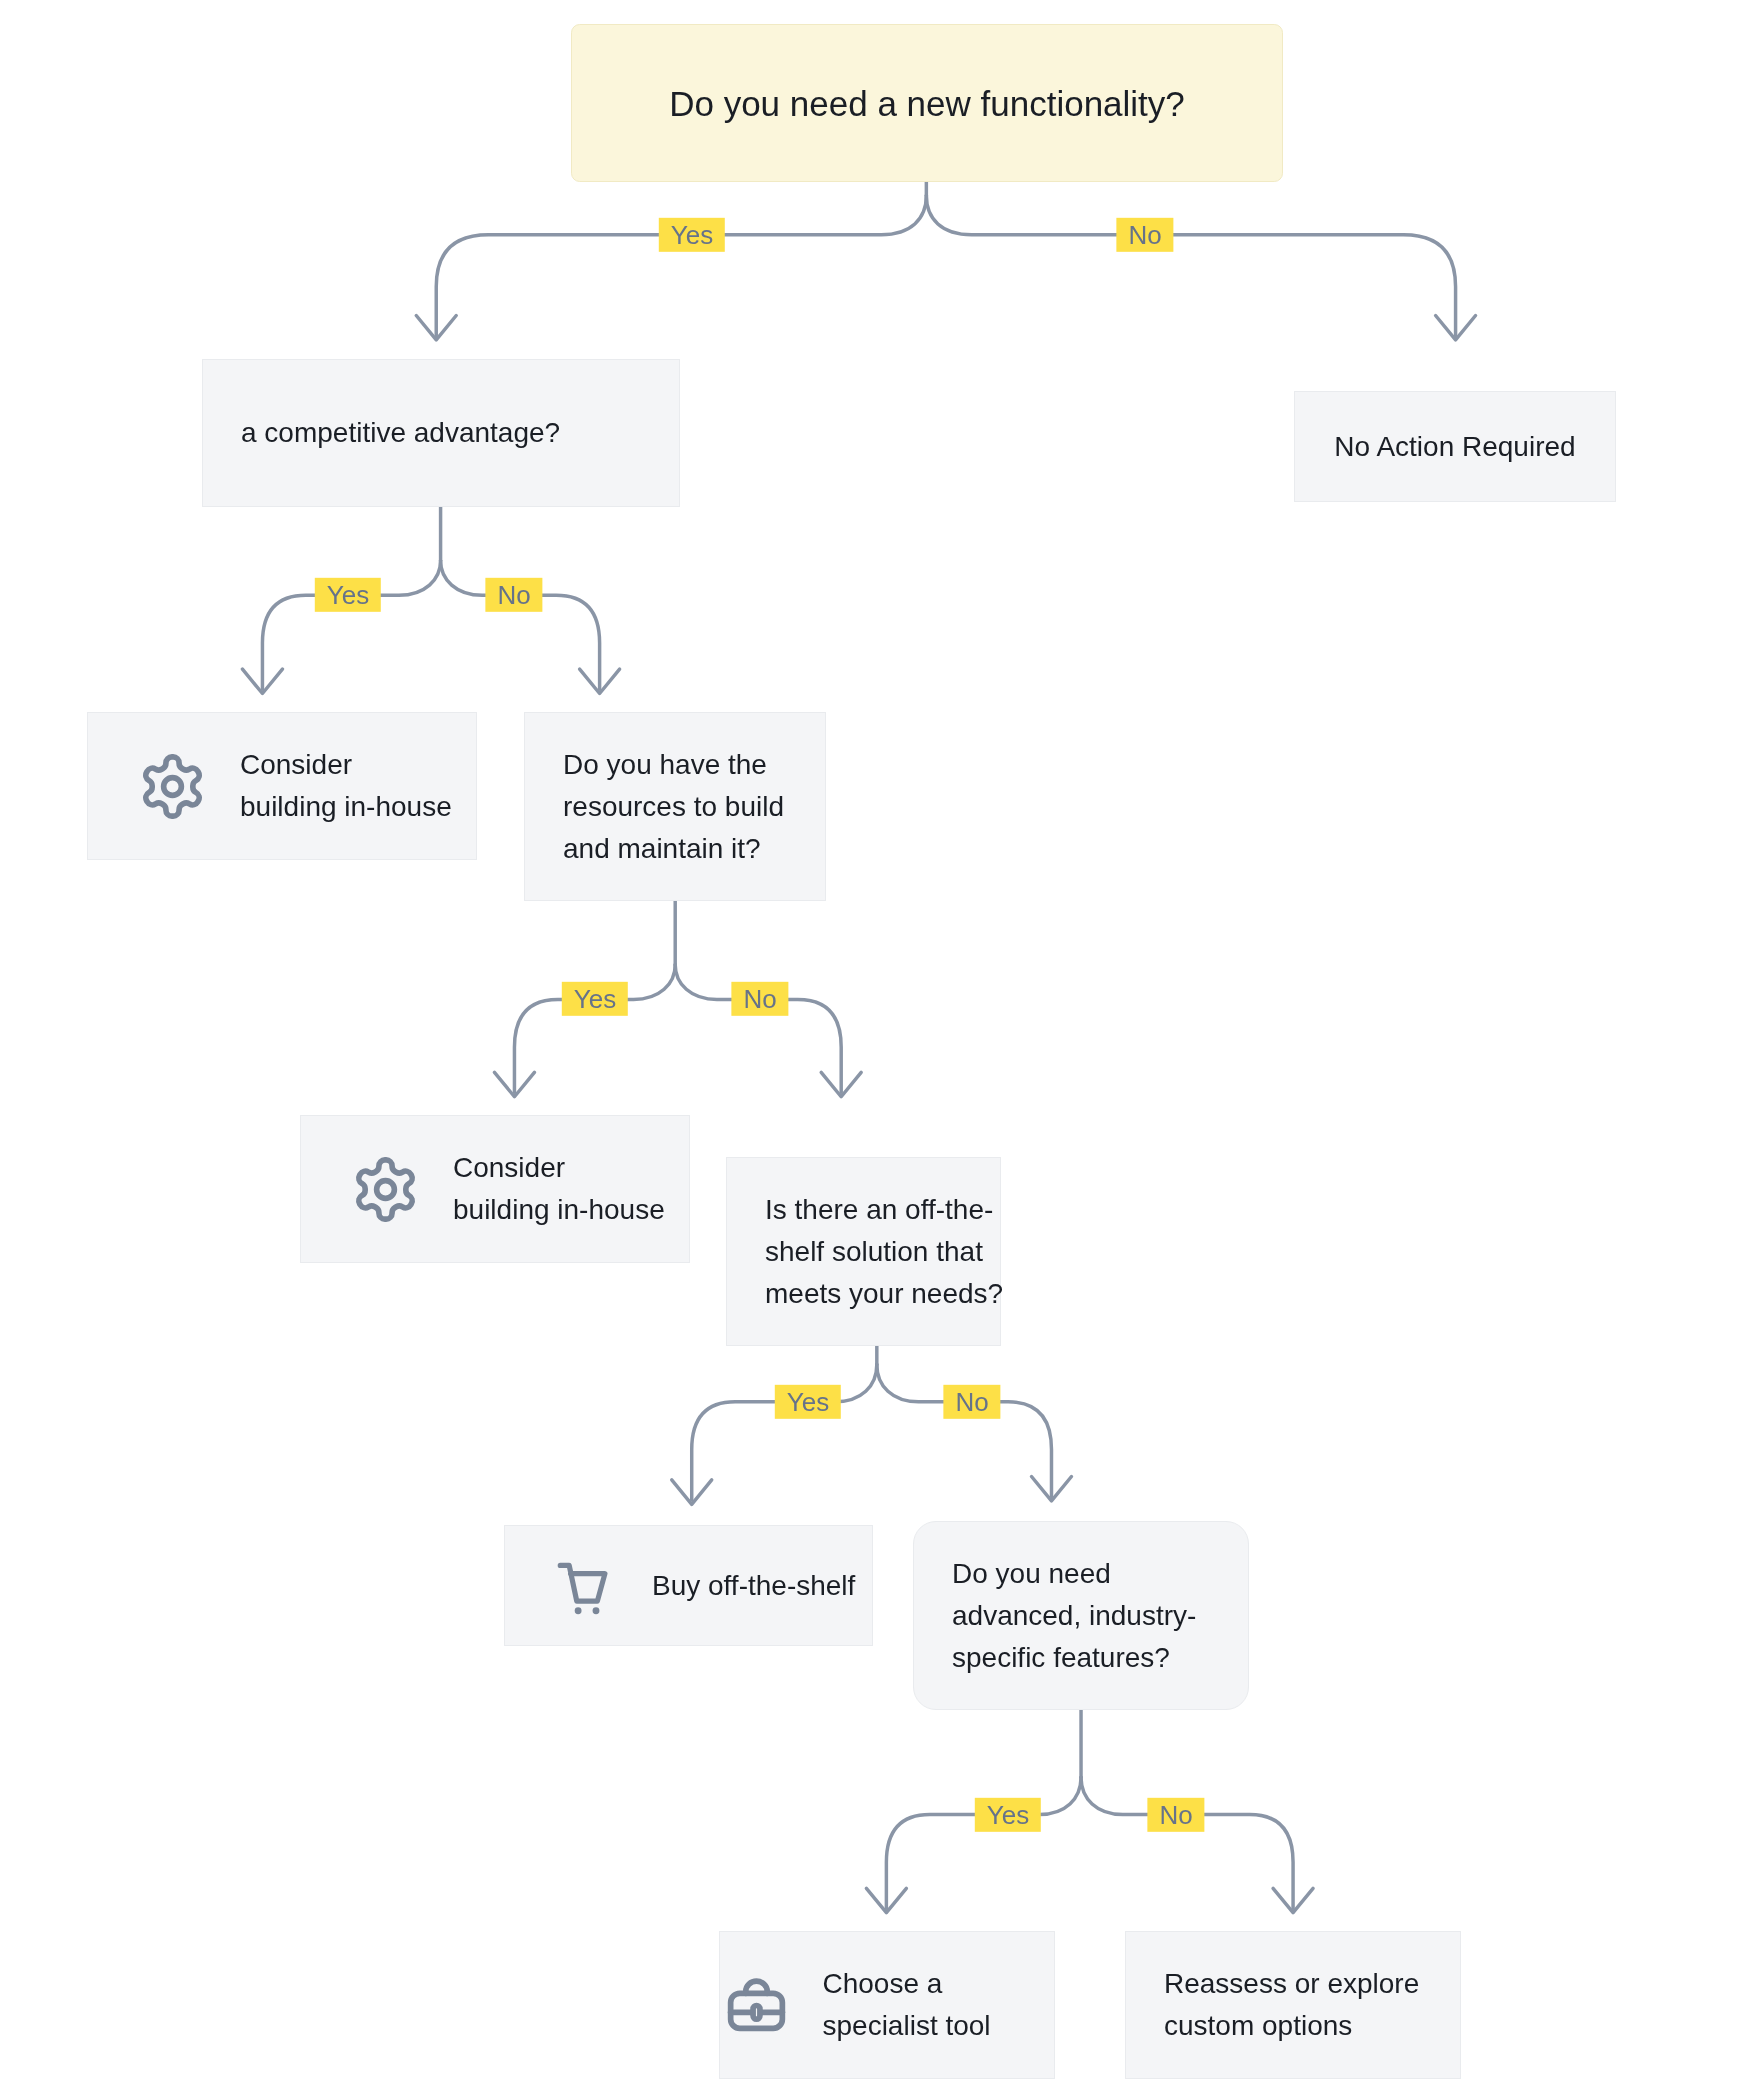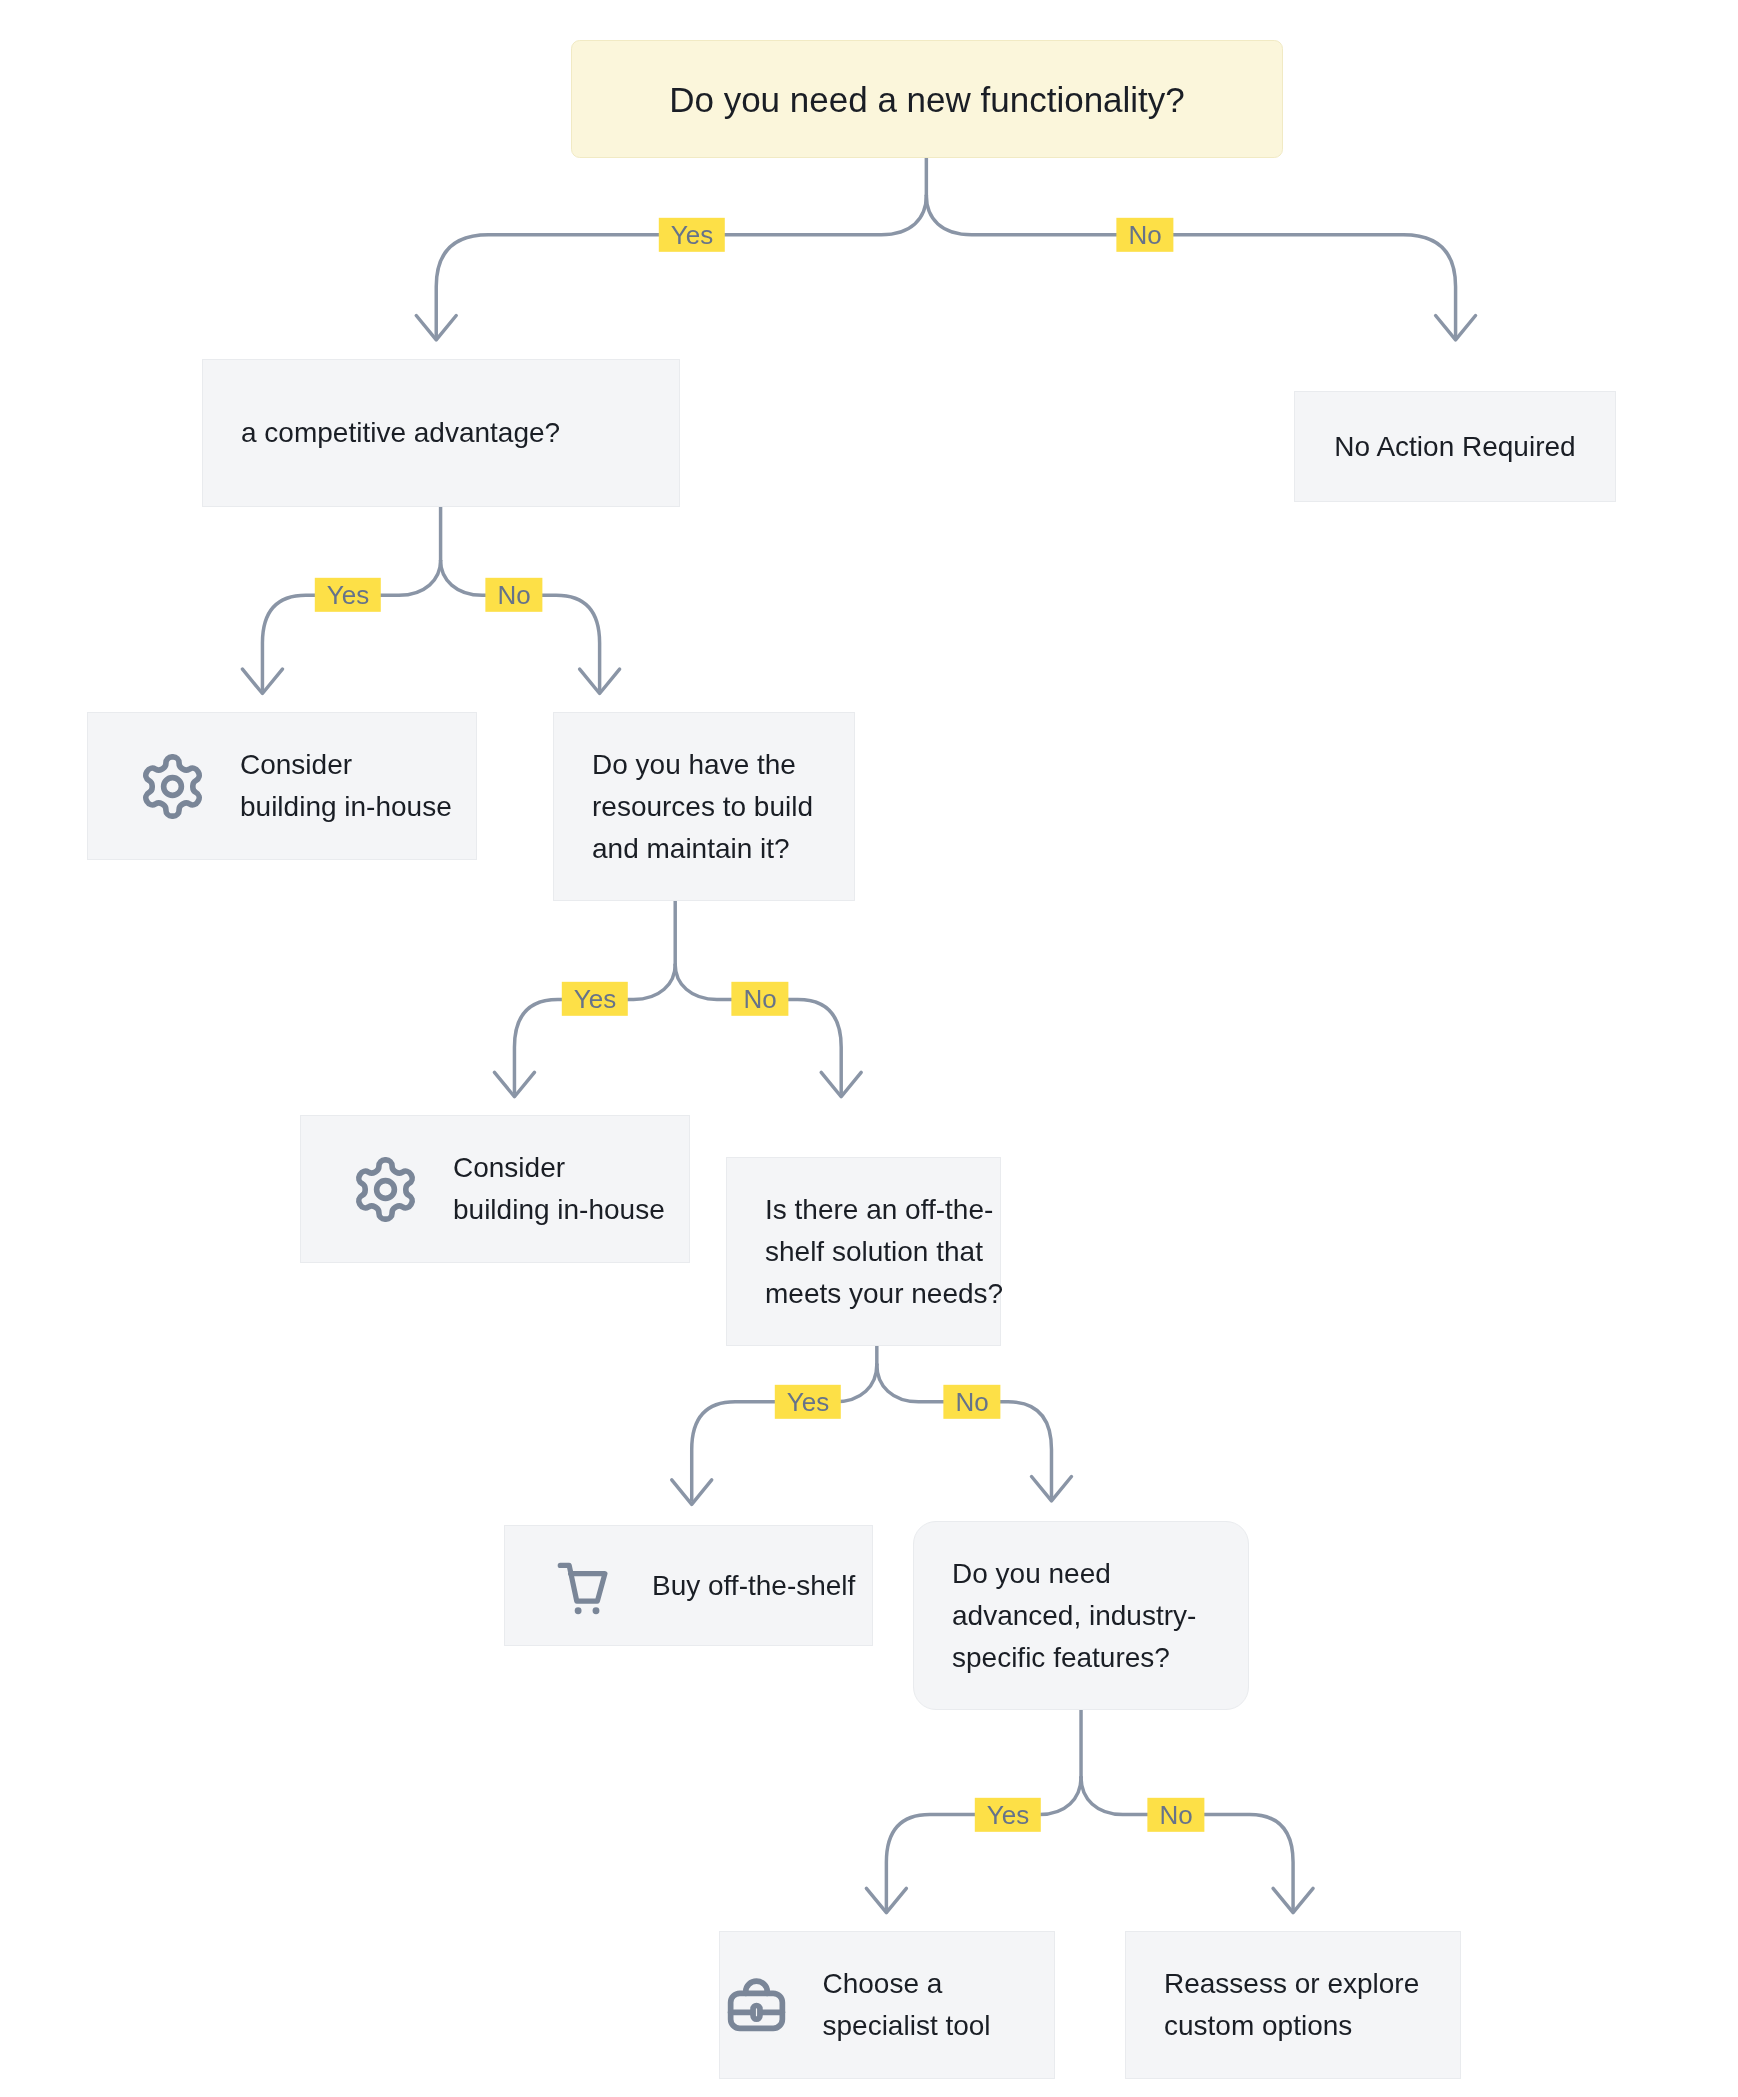--- a/index.html
+++ b/index.html
@@ -94,21 +94,21 @@
   <span class="branch-label" style="left:1145px; top:235px;">No</span>
   <span class="branch-label" style="left:348px; top:595px;">Yes</span>
   <span class="branch-label" style="left:514px; top:595px;">No</span>
   <span class="branch-label" style="left:595px; top:999px;">Yes</span>
   <span class="branch-label" style="left:760px; top:999px;">No</span>
   <span class="branch-label" style="left:808px; top:1402px;">Yes</span>
   <span class="branch-label" style="left:972px; top:1402px;">No</span>
   <span class="branch-label" style="left:1008px; top:1815px;">Yes</span>
   <span class="branch-label" style="left:1176px; top:1815px;">No</span>
 
-  <div class="node title-node" style="left:571px; top:40px; width:712px; height:118px;">
+  <div class="node title-node" style="left:571px; top:24px; width:712px; height:158px;">
     <div class="node-text">
         <div class="line">Do you need a new functionality?</div>
       </div>
   </div>
 
   <div class="node pad-left" style="left:202px; top:359px; width:478px; height:148px;">
     <div class="node-text">
       <div class="line">a competitive advantage?</div>
     </div>
   </div>
@@ -125,21 +125,21 @@
         <path d="M12.22 2h-.44a2 2 0 0 0-2 2v.18a2 2 0 0 1-1 1.73l-.43.25a2 2 0 0 1-2 0l-.15-.08a2 2 0 0 0-2.73.73l-.22.38a2 2 0 0 0 .73 2.73l.15.1a2 2 0 0 1 1 1.72v.51a2 2 0 0 1-1 1.74l-.15.09a2 2 0 0 0-.73 2.73l.22.38a2 2 0 0 0 2.73.73l.15-.08a2 2 0 0 1 2 0l.43.25a2 2 0 0 1 1 1.73V20a2 2 0 0 0 2 2h.44a2 2 0 0 0 2-2v-.18a2 2 0 0 1 1-1.73l.43-.25a2 2 0 0 1 2 0l.15.08a2 2 0 0 0 2.73-.73l.22-.39a2 2 0 0 0-.73-2.73l-.15-.08a2 2 0 0 1-1-1.74v-.5a2 2 0 0 1 1-1.74l.15-.09a2 2 0 0 0 .73-2.73l-.22-.38a2 2 0 0 0-2.73-.73l-.15.08a2 2 0 0 1-2 0l-.43-.25a2 2 0 0 1-1-1.73V4a2 2 0 0 0-2-2z"></path>
         <circle cx="12" cy="12" r="3"></circle>
       </svg>
     </span>
     <div class="node-text">
       <div class="line">Consider</div>
       <div class="line">building in-house</div>
     </div>
   </div>
 
-  <div class="node pad-left" style="left:524px; top:712px; width:302px; height:189px;margin-left:29px;">
+  <div class="node pad-left" style="left:524px; top:712px; width:302px; height:189px;">
     <div class="node-text">
       <div class="line">Do you have the</div>
       <div class="line">resources to build</div>
       <div class="line">and maintain it?</div>
     </div>
   </div>
 
   <div class="node icon-node" style="left:300px; top:1115px; width:390px; height:148px; padding-left:49px;">
     <span class="icon-wrap">
       <svg width="71" height="71" viewBox="0 0 24 24" fill="none" stroke="#7A8698" stroke-width="1.9" stroke-linecap="round" stroke-linejoin="round">

